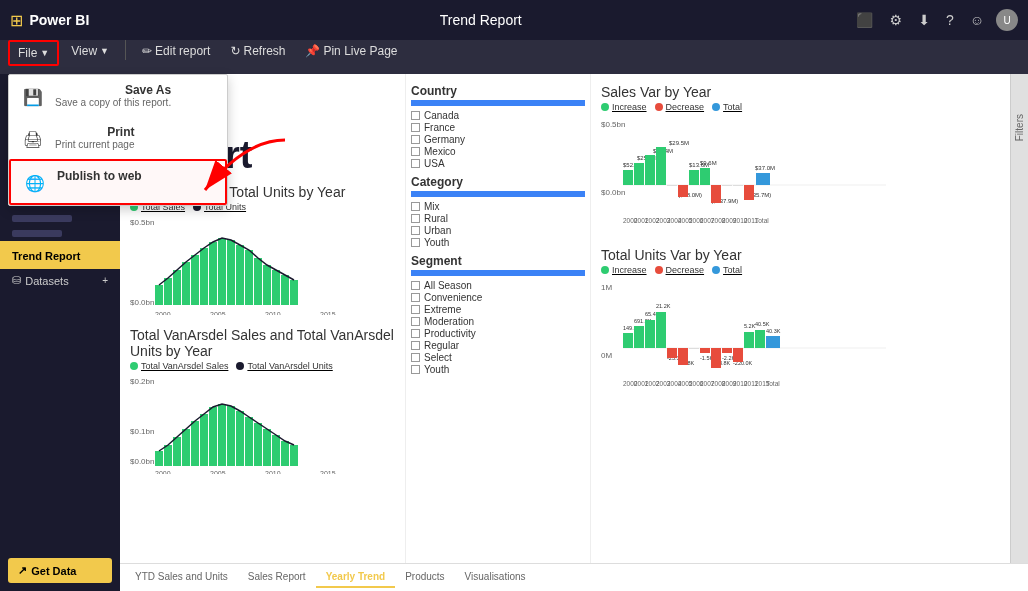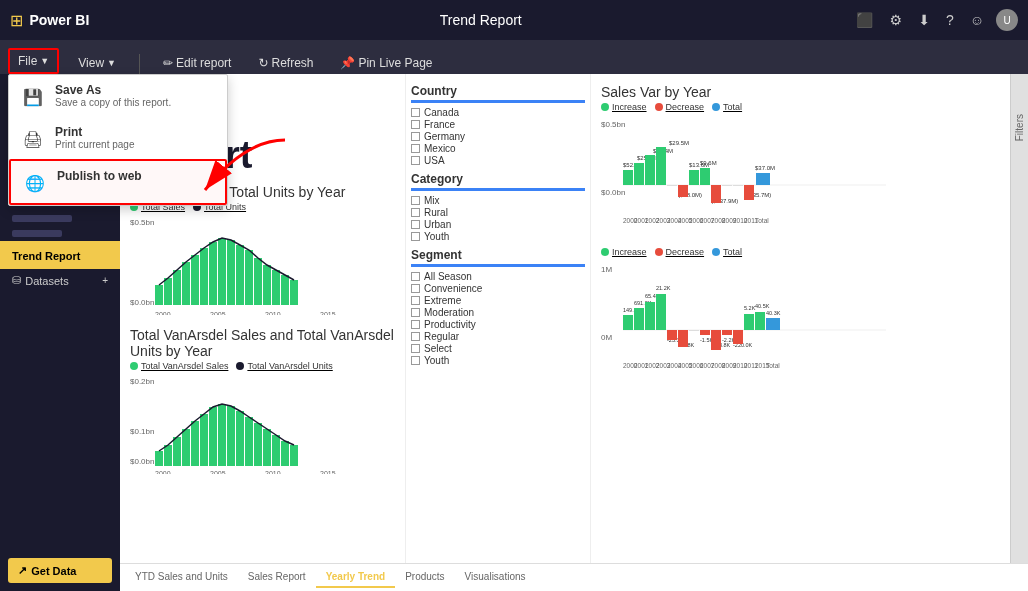--- a/index.html
+++ b/index.html
@@ -8,21 +8,21 @@
     
     .topbar { background: #1a1a2e; height: 40px; display: flex; align-items: center; padding: 0 10px; gap: 10px; flex-shrink: 0; }
     .topbar-logo { display: flex; align-items: center; gap: 6px; }
     .topbar-grid { color: #f2c94c; font-size: 16px; }
     .topbar-brand { color: white; font-size: 14px; font-weight: 600; }
     .topbar-title { color: white; font-size: 14px; flex: 1; text-align: center; }
     .topbar-icons { display: flex; gap: 8px; align-items: center; }
     .topbar-icon { color: #ccc; font-size: 14px; cursor: pointer; padding: 4px; }
 
     
-    .toolbar { background: #2d2d3f; height: 34px; display: flex; align-items: flex-end; padding: 0 8px; gap: 11px; flex-shrink: 0; }
+    .toolbar { background: #2d2d3f; height: 34px; display: flex; align-items: flex-start; padding: 0 8px; gap: 4px; flex-shrink: 0; }
     .toolbar-btn { color: #ddd; font-size: 12px; padding: 4px 8px; cursor: pointer; display: flex; align-items: center; gap: 3px; border: 2px solid red; border-radius: 2px; position: relative; }
     .toolbar-btn-normal { color: #ddd; font-size: 12px; padding: 4px 8px; cursor: pointer; display: flex; align-items: center; gap: 3px; }
     .toolbar-separator { width: 1px; height: 20px; background: #555; margin: 0 4px; }
 
     
     .main { display: flex; flex: 1; overflow: hidden; }
 
     
     .sidebar { background: #1a1a2e; width: 120px; display: flex; flex-direction: column; flex-shrink: 0; }
     .sidebar-hamburger { color: #ccc; padding: 8px 12px; font-size: 16px; cursor: pointer; }
@@ -43,34 +43,34 @@
 
     
     .report-bg { flex: 1; background: white; position: relative; overflow: hidden; }
 
     
     .filter-panel { width: 18px; background: #e0e0e0; display: flex; align-items: flex-start; justify-content: center; padding-top: 40px; border-left: 1px solid #ccc; }
     .filter-label { writing-mode: vertical-rl; font-size: 10px; color: #666; transform: rotate(180deg); }
     .dropdown-menu { position: absolute; top: 34px; left: 8px; background: white; border: 1px solid #ccc; box-shadow: 0 4px 12px rgba(0,0,0,0.2); width: 220px; z-index: 20; border-radius: 2px; }
     .dropdown-item { padding: 8px 12px; display: flex; align-items: flex-start; gap: 10px; cursor: pointer; }
     .dropdown-item-icon { width: 24px; height: 24px; display: flex; align-items: center; justify-content: center; color: #333; font-size: 16px; flex-shrink: 0; margin-top: 2px; }
-    .dropdown-item-text { display: flex; flex-direction: column; }
+    .dropdown-item-text { display: flex; flex-direction: column; align-items: flex-end; }
     .dropdown-item-title { font-size: 12px; font-weight: 600; color: #333; }
     .dropdown-item-desc { font-size: 10px; color: #666; }
     .dropdown-publish { border: 2px solid red; border-radius: 2px; background: #fff8f8; }
 
     
     .arrow-overlay { position: absolute; top: 90px; left: 185px; z-index: 25; }
 
     
     .report-content { position: absolute; top: 0; left: 0; right: 0; bottom: 0; display: flex; }
 
     
     .filter-section { margin-bottom: 6px; }
-    .filter-title { font-size: 12px; font-weight: 600; color: #333; border-bottom: 3px solid #3b82f6; margin-bottom: 4px; padding-bottom: 2px; }
+    .filter-title { font-size: 12px; font-weight: 600; color: #333; border-bottom: 6px solid #3b82f6; margin-bottom: 4px; padding-bottom: 2px; }
     .filter-item { font-size: 10px; color: #333; display: flex; align-items: center; gap: 4px; margin-bottom: 1px; }
     .checkbox { width: 9px; height: 9px; border: 1px solid #999; display: inline-block; flex-shrink: 0; }
 
     
     .chart-section { margin-bottom: 8px; }
     .chart-title { font-size: 14px; color: #333; margin-bottom: 2px; }
     .chart-legend { display: flex; gap: 8px; margin-bottom: 3px; text-decoration: underline; }
     .legend-item { font-size: 9px; color: #333; display: flex; align-items: center; gap: 3px; }
     .legend-dot { width: 8px; height: 8px; border-radius: 50%; display: inline-block; }
 
@@ -461,20 +461,21 @@
                   <text x="88" y="108" font-size="6.5" fill="#666">2008</text>
                   <text x="99" y="108" font-size="6.5" fill="#666">2009</text>
                   <text x="110" y="108" font-size="6.5" fill="#666">2010</text>
                   <text x="121" y="108" font-size="6.5" fill="#666">2011</text>
                   <text x="132" y="108" font-size="6.5" fill="#666">Total</text>
                 </g>
               </svg>
             </div>
 
             <div class="chart-container">
+              <div class="chart-title">Total Units Var by Year</div>
               <div class="chart-legend">
                 <div class="legend-item">
                   <span class="legend-dot" style="background:#2ecc71;"></span>
                   <span>Increase</span>
                 </div>
                 <div class="legend-item">
                   <span class="legend-dot" style="background:#e74c3c;"></span>
                   <span>Decrease</span>
                 </div>
                 <div class="legend-item">

